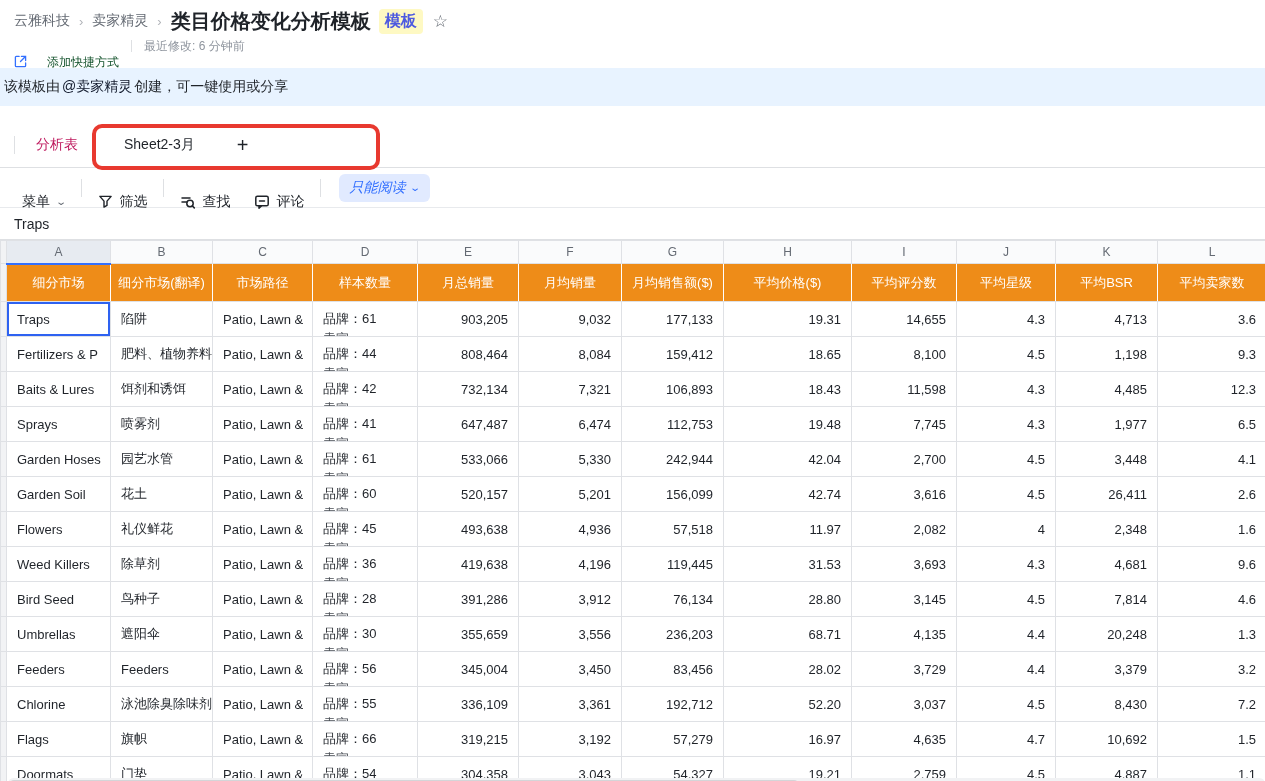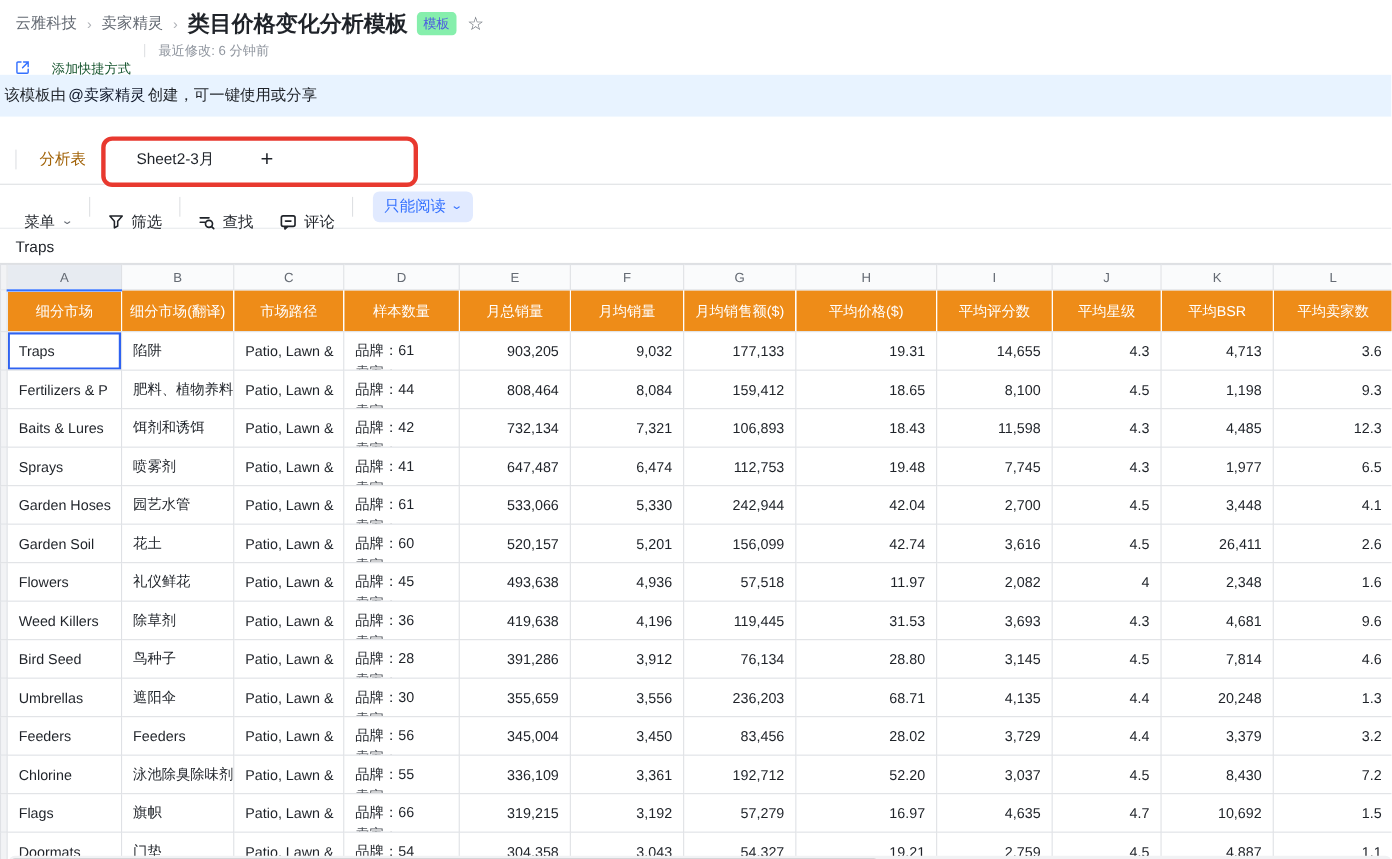--- a/index.html
+++ b/index.html
@@ -5,56 +5,56 @@
   * { margin:0; padding:0; box-sizing:border-box; }
   html,body { width:1265px; height:781px; overflow:hidden; background:#fff;
     font-family:"Liberation Sans","DejaVu Sans",sans-serif; color:#1f2329; }
 
   
   .topbar { padding:10px 0 0 14px; }
   .breadcrumb { display:flex; align-items:center; font-size:14px; height:22px; }
   .crumb { color:#646a73; cursor:pointer; }
   .crumb-sep { color:#b0b3b8; margin:0 9px; font-size:13px; }
   .crumb-title { color:#1f2329; font-weight:600; font-size:20px; }
-  .tpl-badge { background:#86efac; color:#4d5ae0; font-size:12px; border-radius:4px;
-    padding:2px 6px; margin-left:8px; font-weight:400; }
+  .tpl-badge { background:#fef9c3; color:#4d5ae0; font-size:16px; border-radius:4px;
+    padding:2px 6px; margin-left:8px; font-weight:700; }
   .star { margin-left:10px; color:#646a73; font-size:17px; line-height:1; }
   .subline { display:flex; align-items:center; margin-top:5px; height:18px; font-size:12px; }
   .shortcut { display:flex; align-items:center; color:#14532d; gap:20px; cursor:pointer;margin-top:33px; }
   .subdiv { width:1px; height:12px; background:#dee0e3; margin:0 12px; }
   .modified { color:#8f959e; }
 
   
   .banner { margin-top:13px; height:38px; background:#e8f3ff; display:flex; align-items:center;
     padding-left:4px; font-size:14px; color:#1f2329; }
   .banner .mention { color:#0f172a; margin:0 2px; cursor:pointer; }
 
   
   .tabbar { height:45px; margin-top:17px; display:flex; align-items:center; border-bottom:1px solid #dee0e3;
     padding-left:14px; position:relative; }
   .tabbar-sep { width:1px; height:18px; background:#dee0e3; margin-right:0; }
-  .doc-tab { font-size:14px; color:#a16207; padding:0 22px 0 21px; cursor:pointer; }
+  .doc-tab { font-size:14px; color:#be185d; padding:0 22px 0 21px; cursor:pointer; }
   .sheet-tabs { display:flex; align-items:stretch; height:45px; position:relative; }
   .sheet-tab { display:flex; align-items:center; padding:0 24px; font-size:14px; cursor:pointer; }
   .sheet-tab.active { background:#f5f6f7; border-radius:8px 8px 0 0; color:#3370ff; }
   .add-sheet { font-size:20px; color:#1f2329; margin-left:18px; cursor:pointer; font-weight:300; }
   .anno-box { position:absolute; left:-8px; top:1px; width:288px; height:46px;
     border:4px solid #e8392f; border-radius:10px; pointer-events:none; z-index:5; }
 
   
   .toolbar { height:40px; display:flex; align-items:center; padding-left:10px; gap:0;
     border-bottom:1px solid #e8eaed; }
   .tool { display:flex; align-items:center; gap:6px; font-size:14px; color:#1f2329;
     padding:0 12px; cursor:pointer; height:28px;margin-top:28px; }
   .tool svg { display:block; }
   .chev { font-size:10px; color:#646a73; transform:scaleX(1.4); margin-left:1px; }
   .tool-sep { width:1px; height:18px; background:#dee0e3; margin:0 4px; }
   .readonly-pill { background:#e1eaff; color:#3370ff; border-radius:6px; height:28px;
     display:flex; align-items:center; padding:0 10px; font-size:14px; gap:5px;
-    margin-left:14px; cursor:pointer; }
+    margin-left:14px; cursor:pointer;font-style:italic; }
   .readonly-pill .chev { color:#3370ff; }
 
   
   .formula-bar { height:32px; display:flex; align-items:center; padding-left:14px;
     font-size:14px; border-bottom:1px solid #dee0e3; }
 
   
   .grid-wrap { position:relative; }
   table.grid { border-collapse:collapse; table-layout:fixed; width:1266px; }
   .grid td { border:1px solid #dfe1e5; font-size:13px; overflow:hidden; white-space:nowrap;

